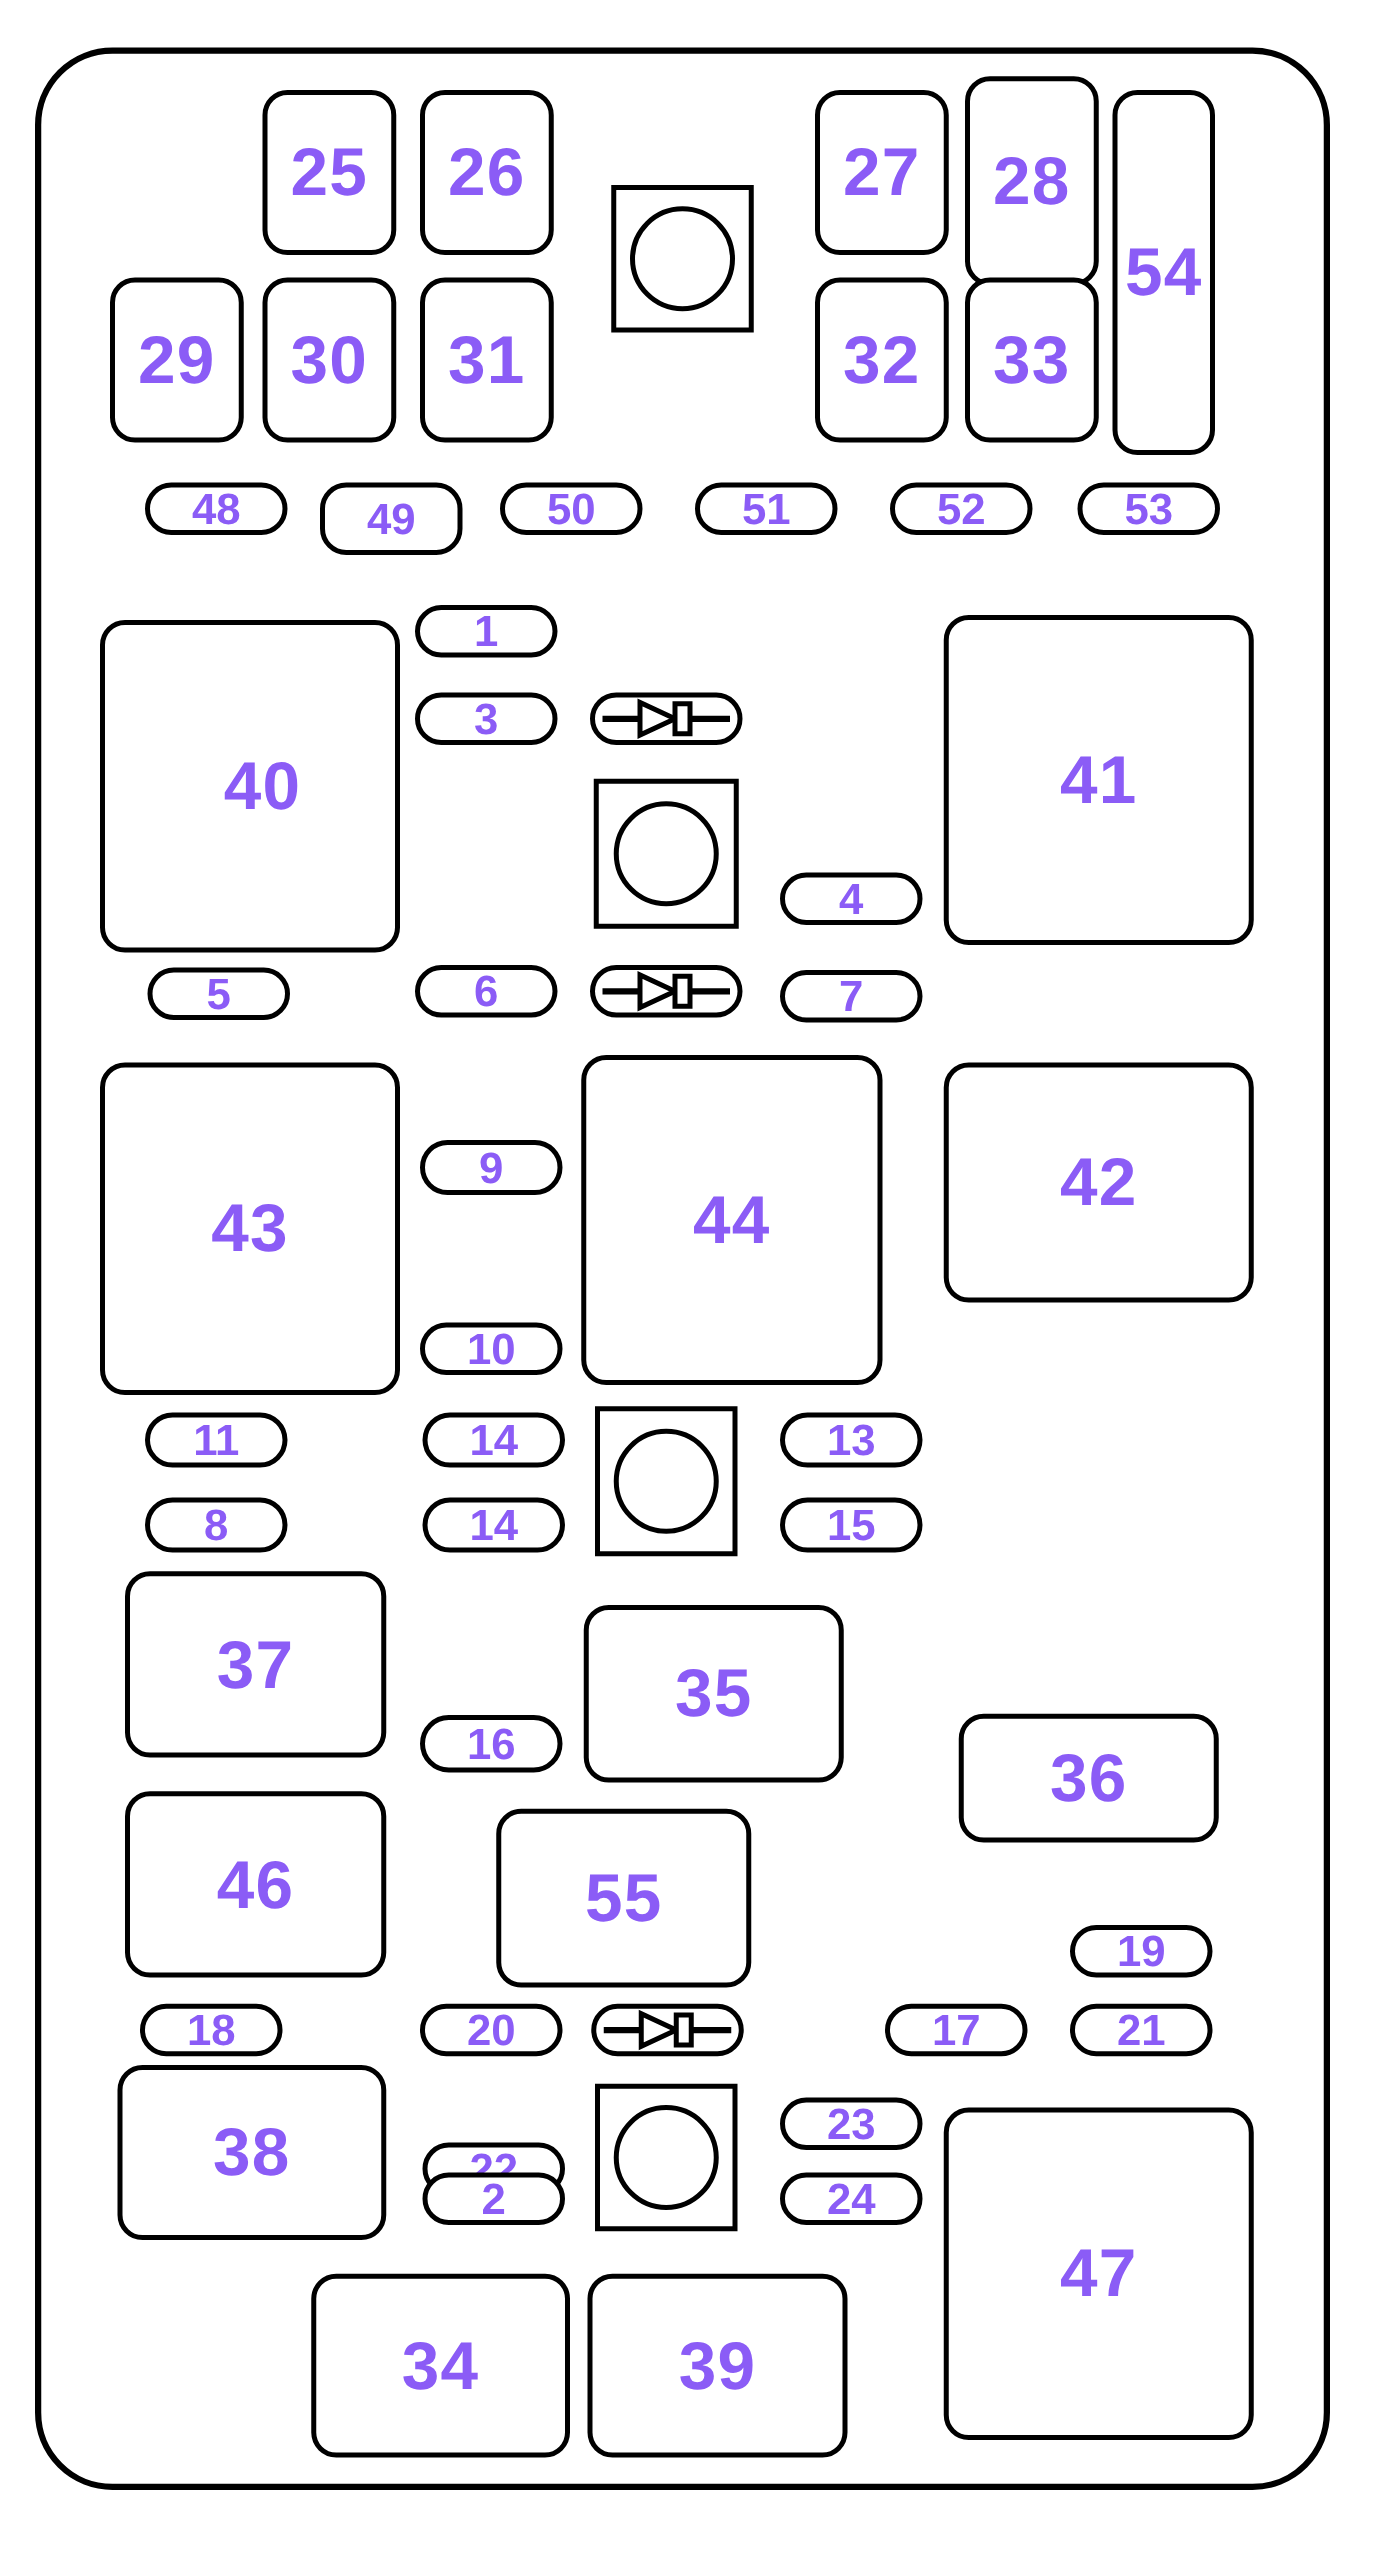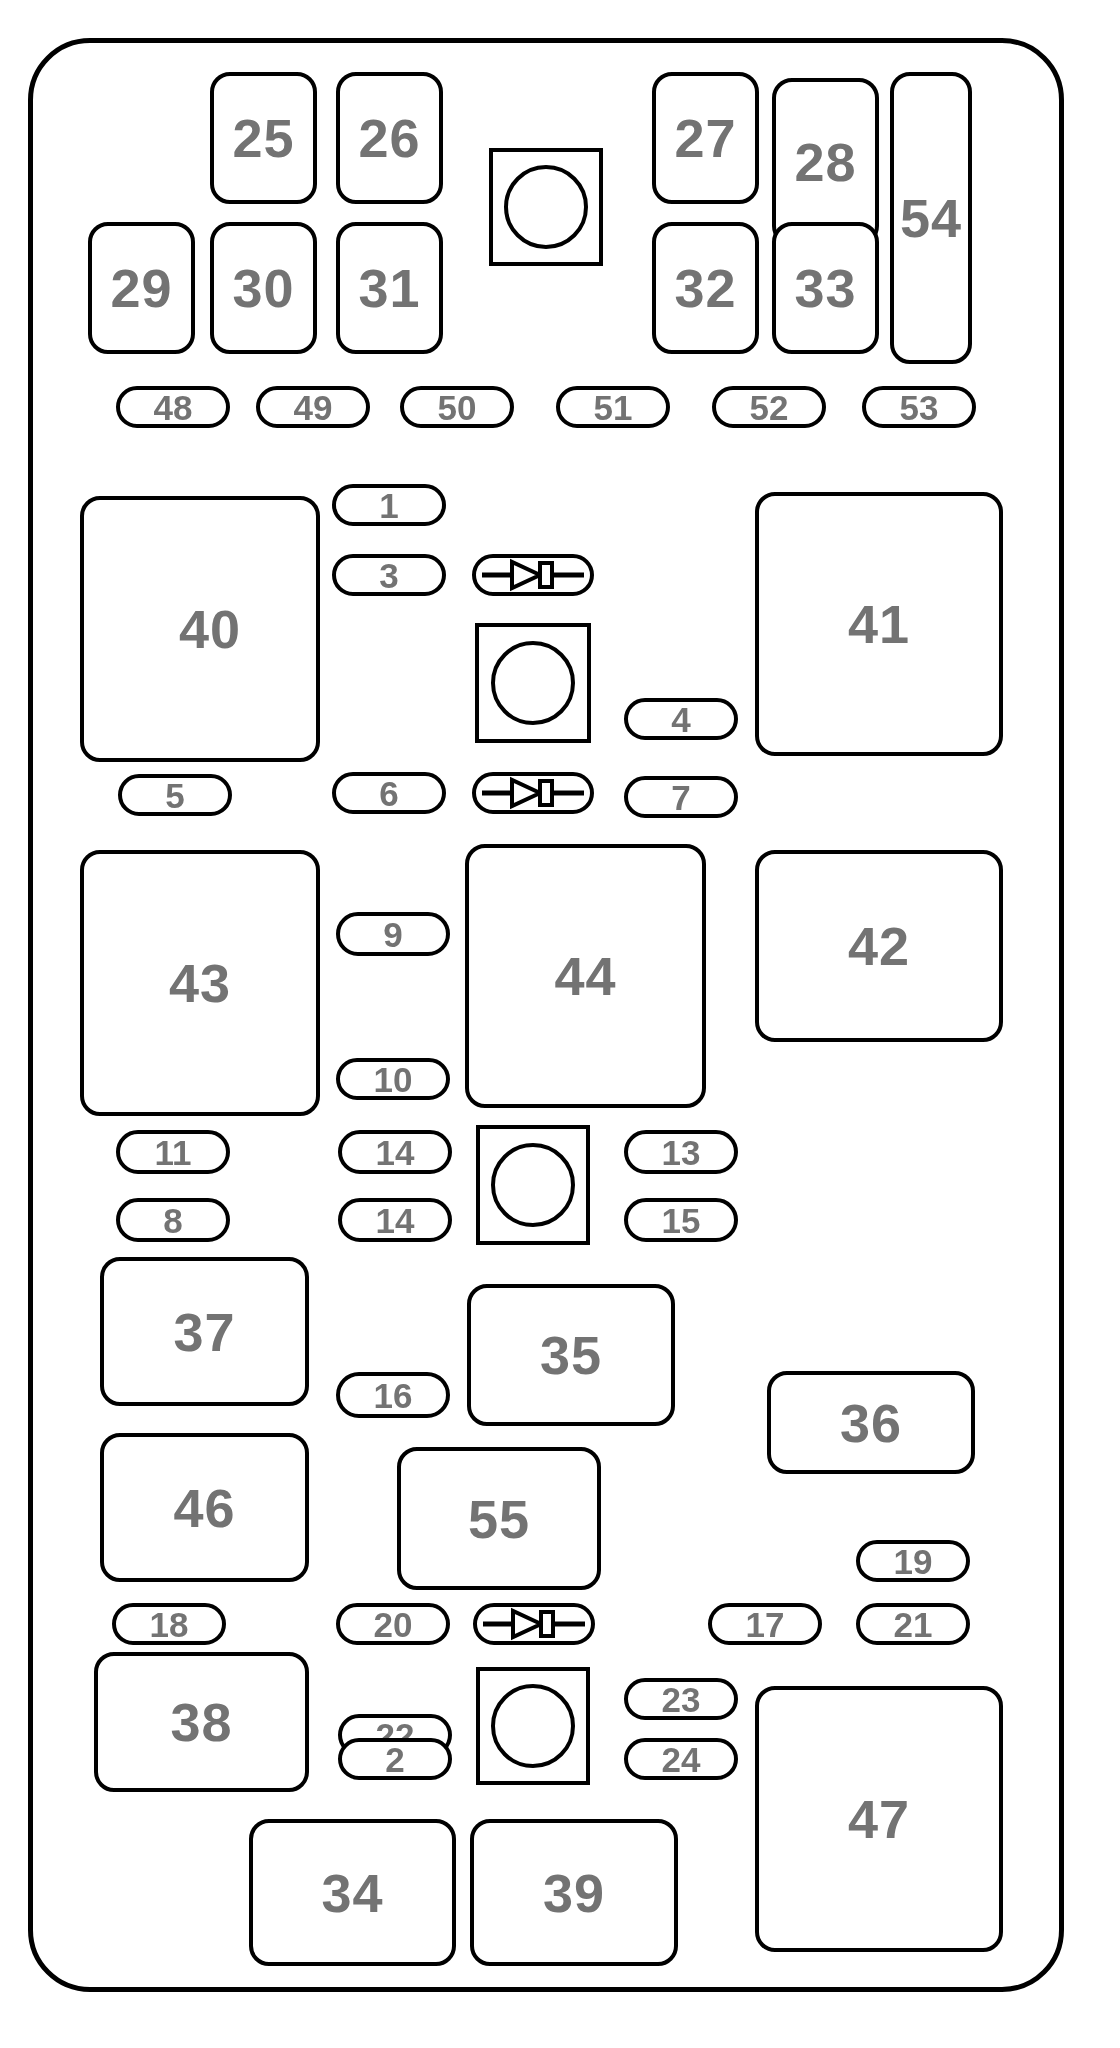--- a/index.html
+++ b/index.html
@@ -2,21 +2,21 @@
 <html><head>
 <meta charset="utf-8">
 <style>
   html, body { margin: 0; padding: 0; background: #ffffff; }
   .stage {
     position: relative;
     width: 1120px;
     height: 2048px;
     background: #ffffff;
     font-family: "Liberation Sans", sans-serif;
-    color: #737373;
+    color: #8b5cf6;
     overflow: hidden;
   }
   .outline {
     position: absolute;
     border: 5px solid #000;
     border-radius: 62px;
     box-sizing: border-box;
     background: #fff;
   }
   .fusebox {
@@ -84,21 +84,21 @@
   <div class="outline" style="left: 28px; top: 38px; width: 1036px; height: 1954px; border-radius: 62px;"></div>
 <div class="fusebox" style="left: 210px; top: 72px; width: 107px; height: 132px;">
       <span class="lbl">25</span>
     </div>
     <div class="fusebox" style="left: 336px; top: 72px; width: 107px; height: 132px;">
       <span class="lbl">26</span>
     </div>
     <div class="fusebox" style="left: 652px; top: 72px; width: 107px; height: 132px;">
       <span class="lbl">27</span>
     </div>
-    <div class="fusebox" style="left: 772px; top: 78px; width: 107px; height: 168px;">
+    <div class="fusebox" style="left: 772px; top: 61px; width: 107px; height: 168px;">
       <span class="lbl">28</span>
     </div>
     <div class="fusebox" style="left: 890px; top: 72px; width: 82px; height: 292px;">
       <span class="lbl">54</span>
     </div>
     <div class="fusebox" style="left: 88px; top: 222px; width: 107px; height: 132px;">
       <span class="lbl">29</span>
     </div>
     <div class="fusebox" style="left: 210px; top: 222px; width: 107px; height: 132px;">
       <span class="lbl">30</span>
@@ -150,21 +150,21 @@
     </div>
     <div class="fusebox" style="left: 249px; top: 1819px; width: 207px; height: 147px;">
       <span class="lbl">34</span>
     </div>
     <div class="fusebox" style="left: 470px; top: 1819px; width: 208px; height: 147px;">
       <span class="lbl">39</span>
     </div>
     <div class="minifuse" style="left: 116px; top: 386px; width: 114px; height: 42px; border-radius: 21px;">
       <span class="lbl">48</span>
     </div>
-    <div class="minifuse" style="left: 256px; top: 386px; width: 114px; height: 42px; border-radius: 21px; justify-content: center;">
+    <div class="minifuse" style="left: 256px; top: 386px; width: 114px; height: 58px; border-radius: 21px; justify-content: center;">
       <span class="lbl">49</span>
     </div>
     <div class="minifuse" style="left: 400px; top: 386px; width: 114px; height: 42px; border-radius: 21px;">
       <span class="lbl">50</span>
     </div>
     <div class="minifuse" style="left: 556px; top: 386px; width: 114px; height: 42px; border-radius: 21px;">
       <span class="lbl">51</span>
     </div>
     <div class="minifuse" style="left: 712px; top: 386px; width: 114px; height: 42px; border-radius: 21px;">
       <span class="lbl">52</span>

